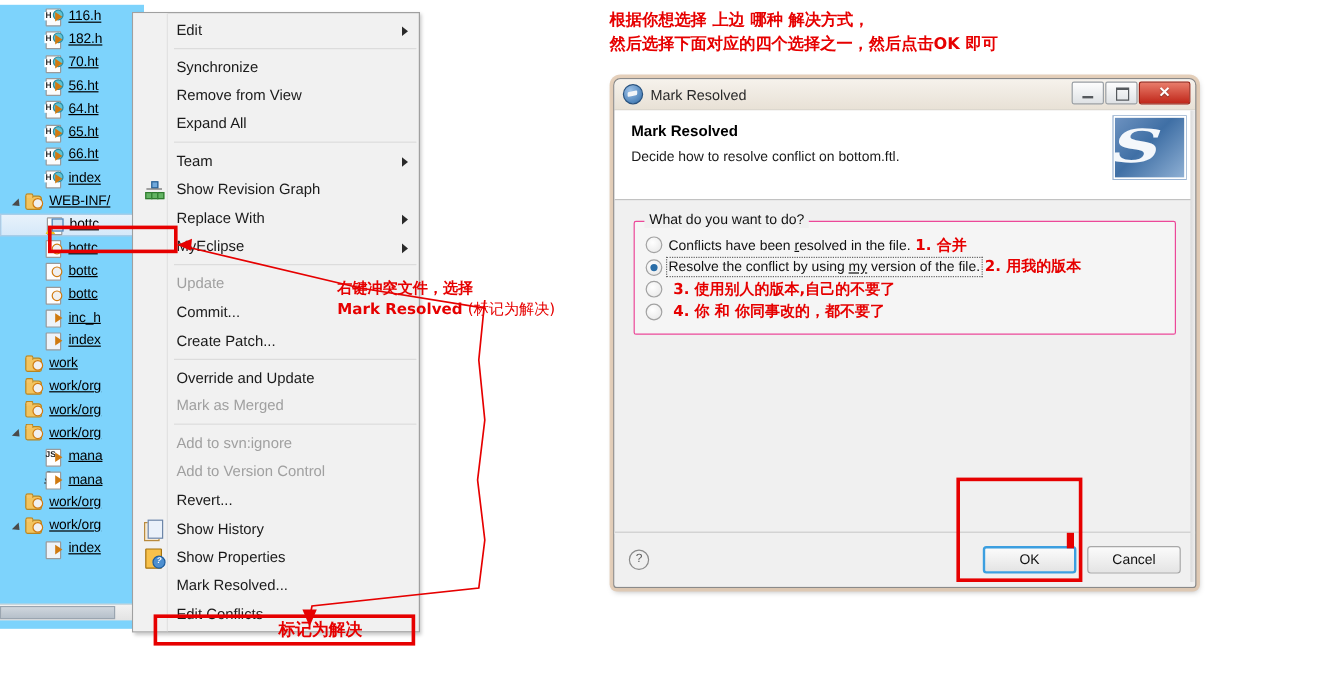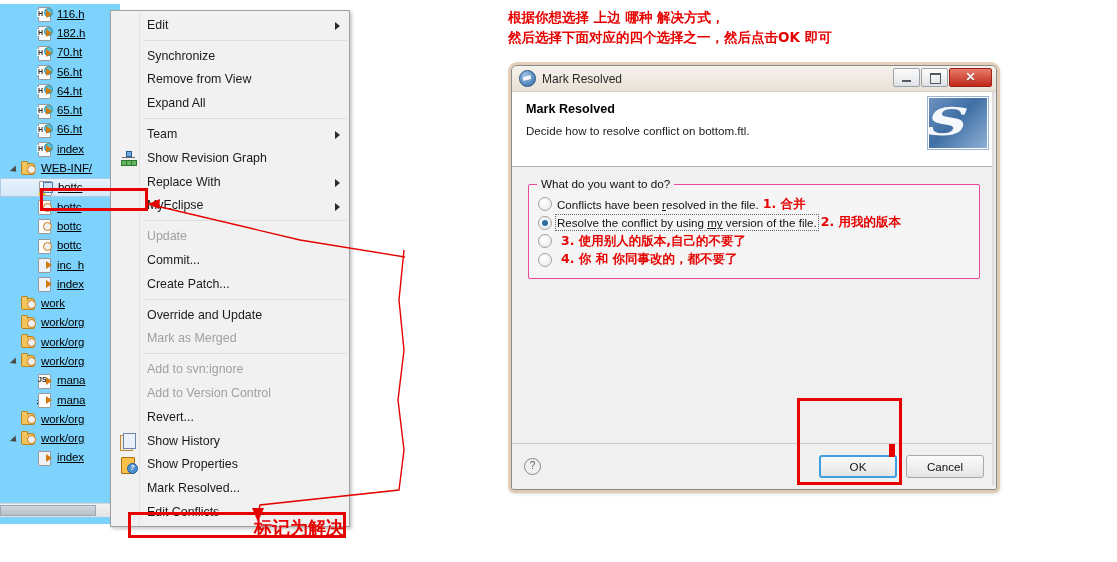--- a/index.html
+++ b/index.html
@@ -947,15 +947,20 @@
 <div class="red-box" style="left:128px; top:512px; width:218px; height:26px;"></div>
 <div class="red-box" style="left:797px; top:398px; width:105px; height:87px;"></div>
 <div id="ok-tick" style="left:889px; top:444px;"></div>
 
 <div class="red-text" style="left:508px; top:8px; font-size:13.5px;">
   <div>根据你想选择 上边 哪种 解决方式，</div>
   <div>然后选择下面对应的四个选择之一，然后点击OK 即可</div>
 </div>
 
 <div class="red-text" style="left:281px; top:231px; font-size:12.6px;">
+  <div>右键冲突文件，选择</div>
+  <div>
+    <span>Mark Resolved</span>
+    <span style="font-weight:normal;">(标记为解决)</span>
+  </div>
 </div>
 
-<div class="red-text" style="left:254px; top:515px; font-size:18px;">标记为解决</div>
+<div class="red-text" style="left:232px; top:515px; font-size:14px;">标记为解决</div>
 
 </body></html>

